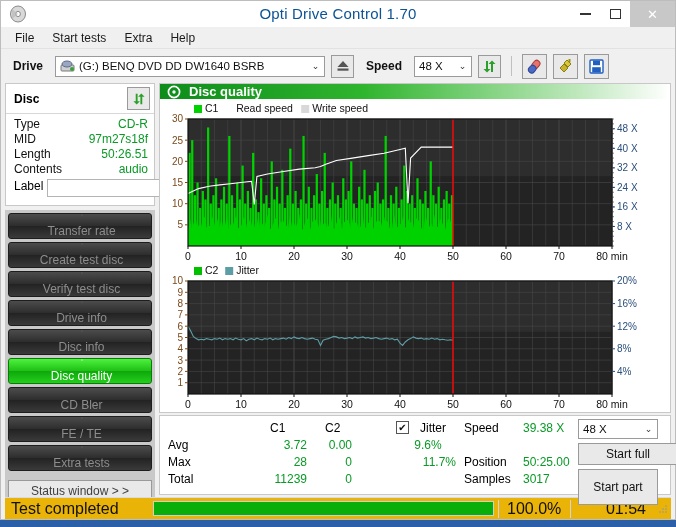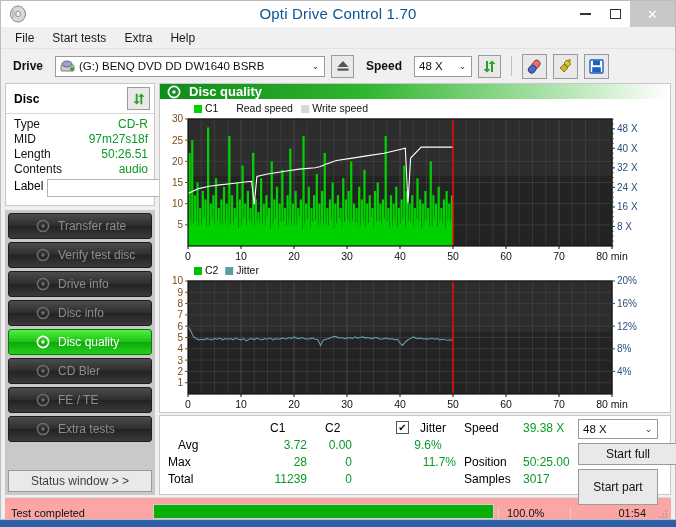--- a/index.html
+++ b/index.html
@@ -92,23 +92,24 @@
   .cd-btn {
     width:22px; height:21px; border:1px solid #9a9a9a; background:#e9e9e9;
     display:flex; align-items:center; justify-content:center;
   }
 
   
   .nav { margin-top:4px; border:1px solid #c8c8c8; background:#c9c9c9; padding:2px; flex:1 1 auto;
          display:flex; flex-direction:column; gap:3px; }
   .nav-item {
     height:26px; border-radius:3px; display:flex; align-items:center; gap:8px;
-    padding-left:27px; color:#8d8d8d; font-size:12px;
+    padding-left:3px; color:#8d8d8d; font-size:12px;
     background:linear-gradient(#4c4c4c,#2e2e2e 48%,#232323 52%,#3a3a3a);
     border:1px solid #1d1d1d;
+    flex-direction:column;
   }
   .nav-item.active {
     color:#ffffff;
     background:linear-gradient(#4ff13f,#1fc215 48%,#0fa80c 52%,#23cf1b);
     border:1px solid #0a7a08;
   }
   .nav-spacer { flex:1 1 auto; }
   .status-btn {
     height:22px; border:1px solid #9a9a9a; background:#e9e9e9;
     display:flex; align-items:center; justify-content:center; font-size:12px; color:#404040;
@@ -137,23 +138,23 @@
     width:13px; height:13px; border:1px solid #555; background:#fff;
     display:flex; align-items:center; justify-content:center; font-size:10px; color:#111;
   }
   .btn {
     border:1px solid #9a9a9a; background:#e9e9e9; display:flex;
     align-items:center; justify-content:center; font-size:12px; color:#111;
   }
 
   
   .statusbar {
-    height:22px; flex:0 0 22px; display:flex; align-items:flex-end;
-    border-top:1px solid #dcdcdc; background:#fca5a5; margin:2px 4px 0 4px;
-    font-size:11px; color:#111;
+    height:22px; flex:0 0 22px; display:flex; align-items:center;
+    border-top:1px solid #dcdcdc; background:#eab308; margin:2px 4px 0 4px;
+    font-size:16px; color:#111;
   }
   .sb-text { width:148px; padding-left:6px; }
   .sb-prog { flex:1 1 auto; height:15px; background:#e6e6e6; border:1px solid #cfcfcf; position:relative; }
   .sb-prog .fill { position:absolute; left:0; top:0; bottom:0; background:#0aae0a; }
   .sb-pct { width:72px; text-align:left; padding-left:8px; border-left:1px solid #d4d4d4; margin-left:4px; }
   .sb-time { width:88px; text-align:right; padding-right:12px; border-left:1px solid #d4d4d4; }
   .grip { width:10px; height:10px; margin-right:3px; opacity:.5; }
 </style>
 </head>
 <body>
@@ -283,20 +284,27 @@
         </div>
       </div>
 
       <div class="nav">
         <div class="nav-item">
           <svg width="14" height="14" viewBox="0 0 15 15">
             <circle cx="7.5" cy="7.5" r="6" fill="none" stroke="#6e6e6e" stroke-width="1.6"></circle>
             <circle cx="7.5" cy="7.5" r="1.8" fill="#6e6e6e"></circle>
           </svg>
           <span>Transfer rate</span>
+        </div>
+        <div class="nav-item">
+          <svg width="14" height="14" viewBox="0 0 15 15">
+            <circle cx="7.5" cy="7.5" r="6" fill="none" stroke="#6e6e6e" stroke-width="1.6"></circle>
+            <circle cx="7.5" cy="7.5" r="1.8" fill="#6e6e6e"></circle>
+          </svg>
+          <span>Create test disc</span>
         </div>
         <div class="nav-item">
           <svg width="14" height="14" viewBox="0 0 15 15">
             <circle cx="7.5" cy="7.5" r="6" fill="none" stroke="#6e6e6e" stroke-width="1.6"></circle>
             <circle cx="7.5" cy="7.5" r="1.8" fill="#6e6e6e"></circle>
           </svg>
           <span>Verify test disc</span>
         </div>
         <div class="nav-item">
           <svg width="14" height="14" viewBox="0 0 15 15">
@@ -682,21 +690,21 @@
             </svg>
         </div>
       </div>
 
       <div class="stats">
         <div class="cell" style="left:110px; top:5px;">C1</div>
         <div class="cell" style="left:165px; top:5px;">C2</div>
         <div class="cell chk" style="left:236px; top:5px;">✔</div>
         <div class="cell" style="left:260px; top:5px;">Jitter</div>
 
-        <div class="cell" style="left:18px;  top:22px;">Avg</div>
+        <div class="cell" style="left:8px;  top:22px;">Avg</div>
         <div class="cell g" style="left:95px; top:22px; width:52px; text-align:right;">3.72</div>
         <div class="cell g" style="left:150px;top:22px; width:42px; text-align:right;">0.00</div>
         <div class="cell g" style="left:240px;top:22px; width:56px; text-align:center;">9.6%</div>
 
         <div class="cell" style="left:8px;  top:39px;">Max</div>
         <div class="cell g" style="left:95px; top:39px; width:52px; text-align:right;">28</div>
         <div class="cell g" style="left:150px;top:39px; width:42px; text-align:right;">0</div>
         <div class="cell g" style="left:240px;top:39px; width:56px; text-align:right;">11.7%</div>
 
         <div class="cell" style="left:8px;  top:56px;">Total</div>

